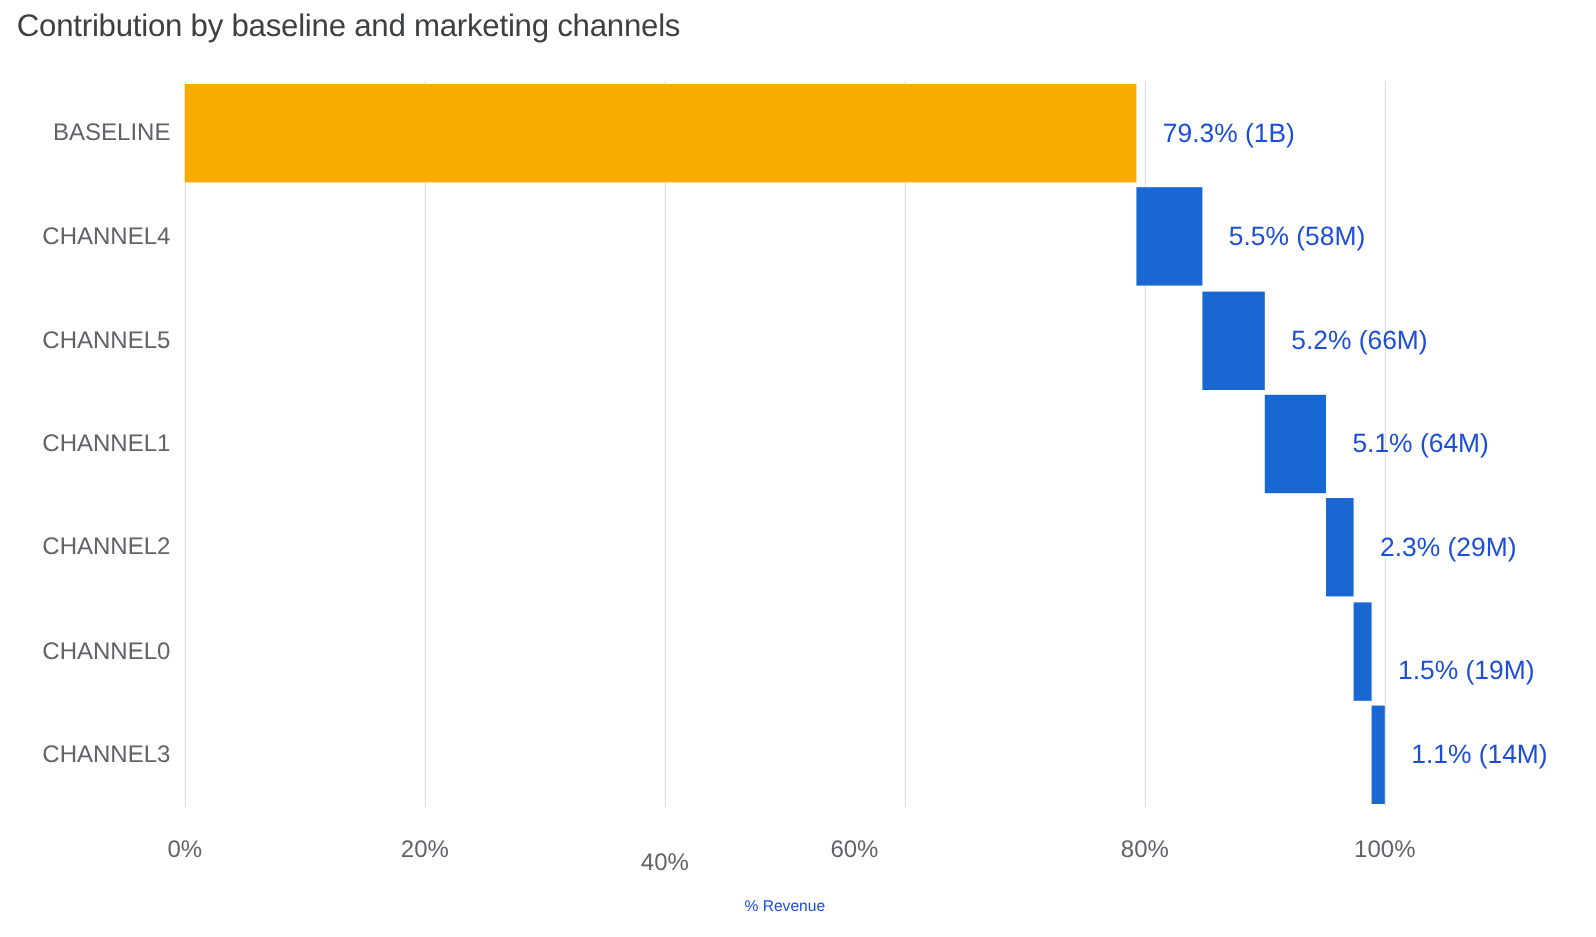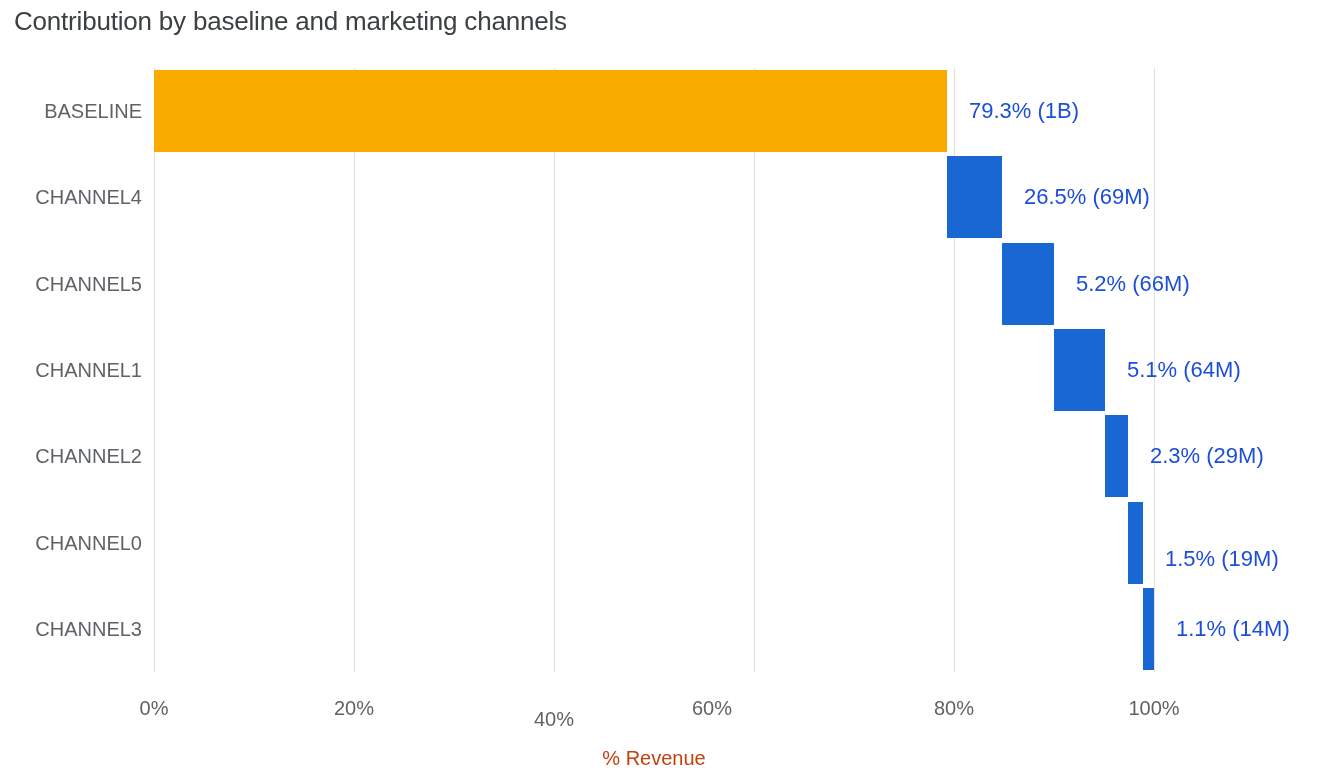--- a/index.html
+++ b/index.html
@@ -89,22 +89,22 @@
     white-space: nowrap;
     transform: translateX(-50%);
     line-height: 1;
   }
 
   #xaxis-title {
     position: absolute;
     top: 748px;
     left: 654px;
     transform: translateX(-50%);
-    font-size: 20px;
-    color: #c2410c;
+    font-size: 13px;
+    color: #1d4ed8;
     white-space: nowrap;
     line-height: 1;
   }
 </style>
 </head>
 <body>
 
 <div id="chart-root">
 
   <div id="chart-title">Contribution by baseline and marketing channels</div>
@@ -134,21 +134,21 @@
         <div class="bar channel" style="left: 848px; width: 52px; top: 174.714px; height: 82px; background: rgb(25, 103, 210);"></div>
         <div class="bar channel" style="left: 900px; width: 51px; top: 261px; height: 82px; background: rgb(25, 103, 210);"></div>
         <div class="bar channel" style="left: 951px; width: 23px; top: 347.286px; height: 82px; background: rgb(25, 103, 210);"></div>
         <div class="bar channel" style="left: 974px; width: 15px; top: 433.571px; height: 82px; background: rgb(25, 103, 210);"></div>
         <div class="bar channel" style="left: 989px; width: 11px; top: 519.857px; height: 82px; background: rgb(25, 103, 210);"></div>
       </div>
   </div>
 
   <div id="value-labels">
       <div class="val-label" style="left: 969px; top: 100.143px;">79.3% (1B)</div>
-      <div class="val-label" style="left: 1024px; top: 186.429px;">26.5% (69M)</div>
+      <div class="val-label" style="left: 1024px; top: 186.429px;">5.5% (58M)</div>
       <div class="val-label" style="left: 1076px; top: 272.714px;">5.2% (66M)</div>
       <div class="val-label" style="left: 1127px; top: 359px;">5.1% (64M)</div>
       <div class="val-label" style="left: 1150px; top: 445.286px;">2.3% (29M)</div>
       <div class="val-label" style="left: 1165px; top: 548px; text-align: right;">1.5% (19M)</div>
       <div class="val-label" style="left: 1176px; top: 617.857px;">1.1% (14M)</div>
     </div>
 
   <div id="xticks">
       <div class="xtick-label" style="left: 154px;">0%</div>
       <div class="xtick-label" style="left: 354px;">20%</div>

